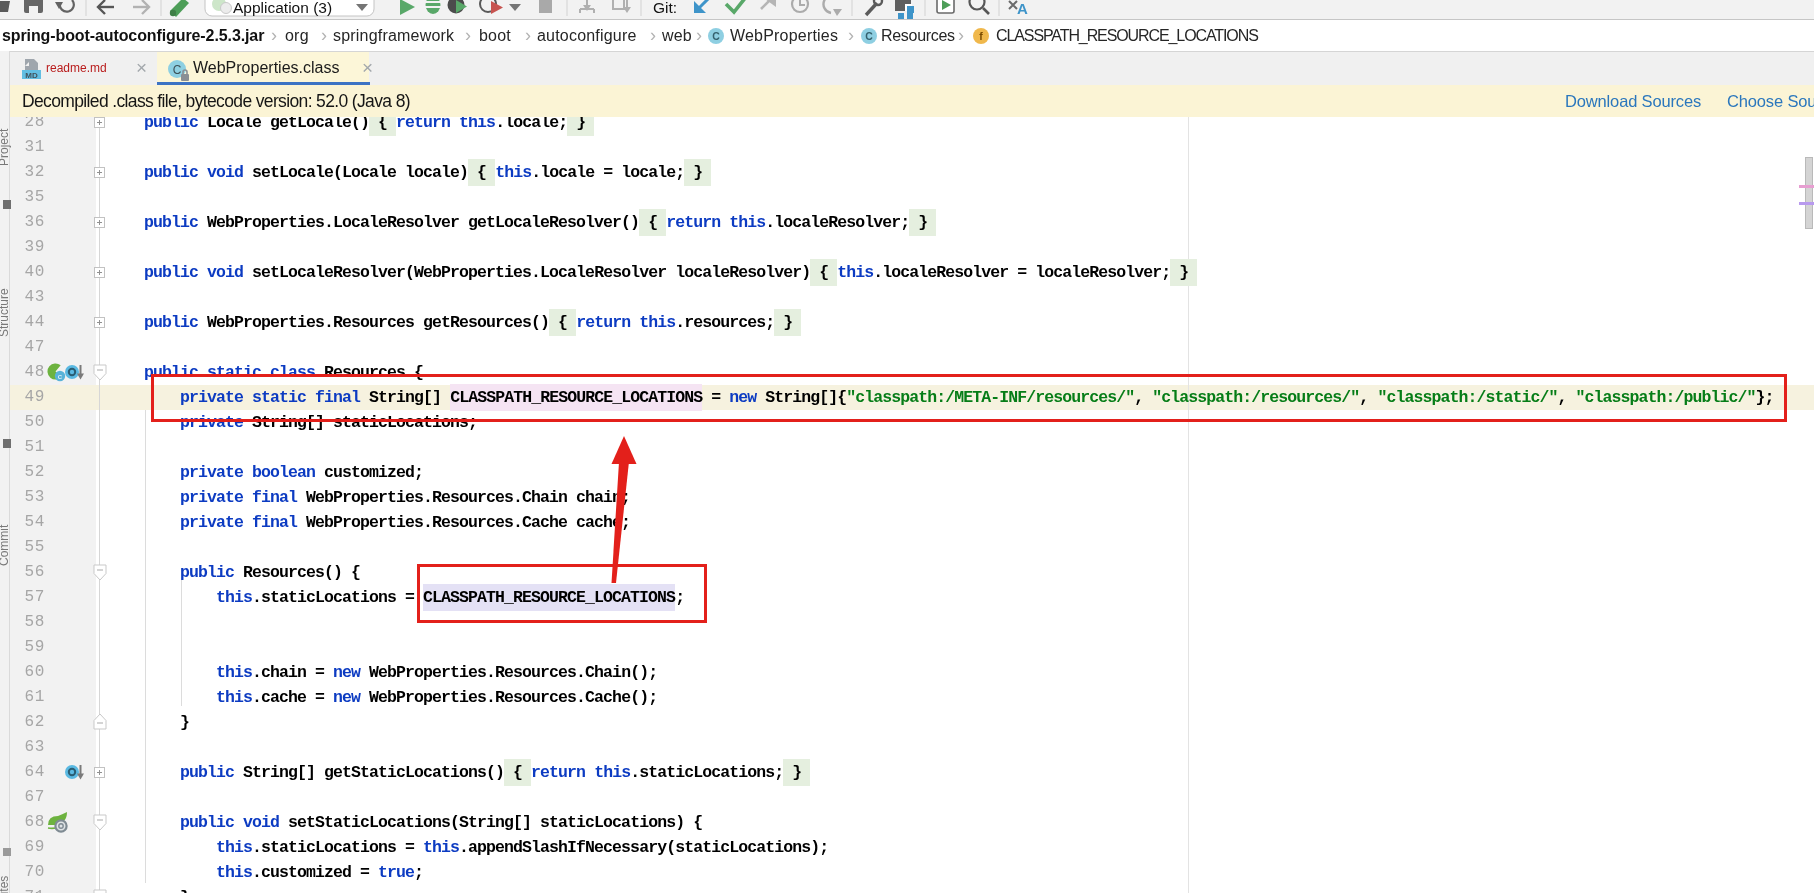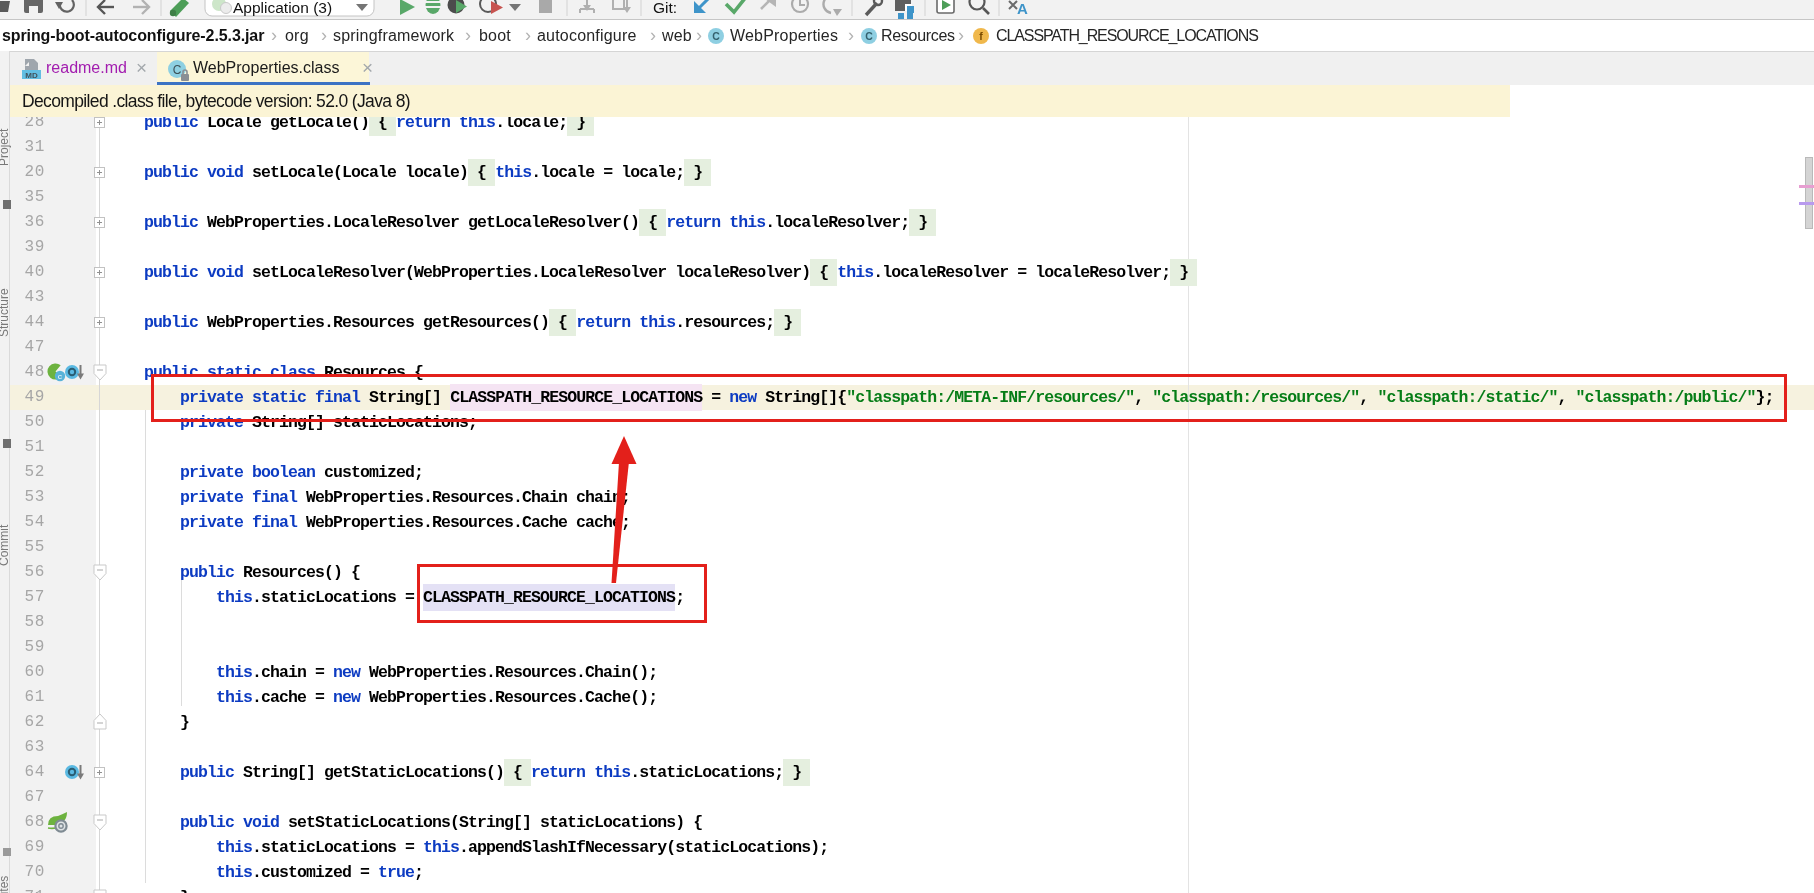--- a/index.html
+++ b/index.html
@@ -7,26 +7,26 @@
 #toolbar {position:absolute;left:0;top:0;width:1814px;height:20px;background:#f2f2f2;border-bottom:1px solid #c6c6c6;overflow:hidden}
 #bread {position:absolute;left:0;top:21px;width:1814px;height:30px;background:#fff}
 .bc {position:absolute;top:0;line-height:30px;font-size:16px;color:#262626;letter-spacing:0.2px;white-space:pre}
 .bcb {font-weight:bold;letter-spacing:-0.1px;color:#111}
 .bcn {letter-spacing:-1.1px}
 .bcr {letter-spacing:-0.3px}
 .bch {position:absolute;top:0;line-height:29px;font-size:18px;color:#b3b3b3}
 .bci {position:absolute;top:6px}
 #tabbar {position:absolute;left:10px;top:51px;width:1804px;height:34px;background:#f0f0f0;border-top:1px solid #d5d5d5}
 #tab1 {position:absolute;left:0;top:0;width:147px;height:34px}
-#tab1 .t {position:absolute;left:36px;top:0;line-height:32px;font-size:16px;color:#a21caf}
+#tab1 .t {position:absolute;left:36px;top:0;line-height:32px;font-size:12px;color:#b91c1c}
 #tab2 {position:absolute;left:147px;top:0;width:212px;height:34px;background:#fcf6d8}
 #tab2 .t {position:absolute;left:36px;top:0;line-height:32px;font-size:16px;color:#1a1a1a}
 .tx {position:absolute;top:0;line-height:31px;font-size:19px;color:#a3a8ac}
 #underline {position:absolute;left:147px;top:29.5px;width:213px;height:4.5px;background:#3c73c4}
-#banner {position:absolute;left:0px;top:85px;width:1510px;height:32px;background:#fbf4d5;z-index:30;overflow:hidden}
+#banner {position:absolute;left:0px;top:85px;width:1814px;height:32px;background:#fbf4d5;z-index:30;overflow:hidden}
 #banner .m {position:absolute;left:22px;line-height:32px;font-size:17.5px;letter-spacing:-0.64px;color:#151515}
 #banner a {position:absolute;line-height:32px;font-size:16.5px;letter-spacing:-0.15px;color:#2b77bd;text-decoration:none;white-space:nowrap}
 #leftbar {position:absolute;left:0;top:51px;width:10px;height:842px;background:#f2f2f2;border-right:1px solid #dadada;z-index:40}
 .vtxt {position:absolute;left:-3px;width:14px;writing-mode:vertical-rl;transform:rotate(180deg);font-size:12px;color:#787878;text-align:center}
 #editor {position:absolute;left:0;top:0;width:1814px;height:893px}
 #gutterbg {position:absolute;left:10px;top:109px;width:85.5px;height:784px;background:#f2f2f2}
 #curline {position:absolute;left:10px;top:384.5px;width:1804px;height:25px;background:#f6f2df}
 #foldline {position:absolute;left:99px;top:109px;width:1px;height:784px;background:#d6d6d6}
 .iguide {position:absolute;width:1px;background:#dcdcdc}
 #margin {position:absolute;left:1188px;top:109px;width:1px;height:784px;background:#e3e3e3}
@@ -53,21 +53,21 @@
 <div id="app">
 <div id="editor">
 <div id="gutterbg"></div>
 <div id="curline"></div>
 <div id="foldline"></div>
 <div class="iguide" style="left:144.5px;top:410px;height:473px"></div>
 <div class="iguide" style="left:180.5px;top:569px;height:137px"></div>
 <div id="margin"></div>
 <div class="ln" style="top:109.5px">28</div>
 <div class="ln" style="top:134.5px">31</div>
-<div class="ln" style="top:159.5px">20</div>
+<div class="ln" style="top:159.5px">32</div>
 <div class="ln" style="top:184.5px">35</div>
 <div class="ln" style="top:209.5px">36</div>
 <div class="ln" style="top:234.5px">39</div>
 <div class="ln" style="top:259.5px">40</div>
 <div class="ln" style="top:284.5px">43</div>
 <div class="ln" style="top:309.5px">44</div>
 <div class="ln" style="top:334.5px">47</div>
 <div class="ln" style="top:359.5px">48</div>
 <div class="ln" style="top:384.5px">49</div>
 <div class="ln" style="top:409.5px">50</div>

